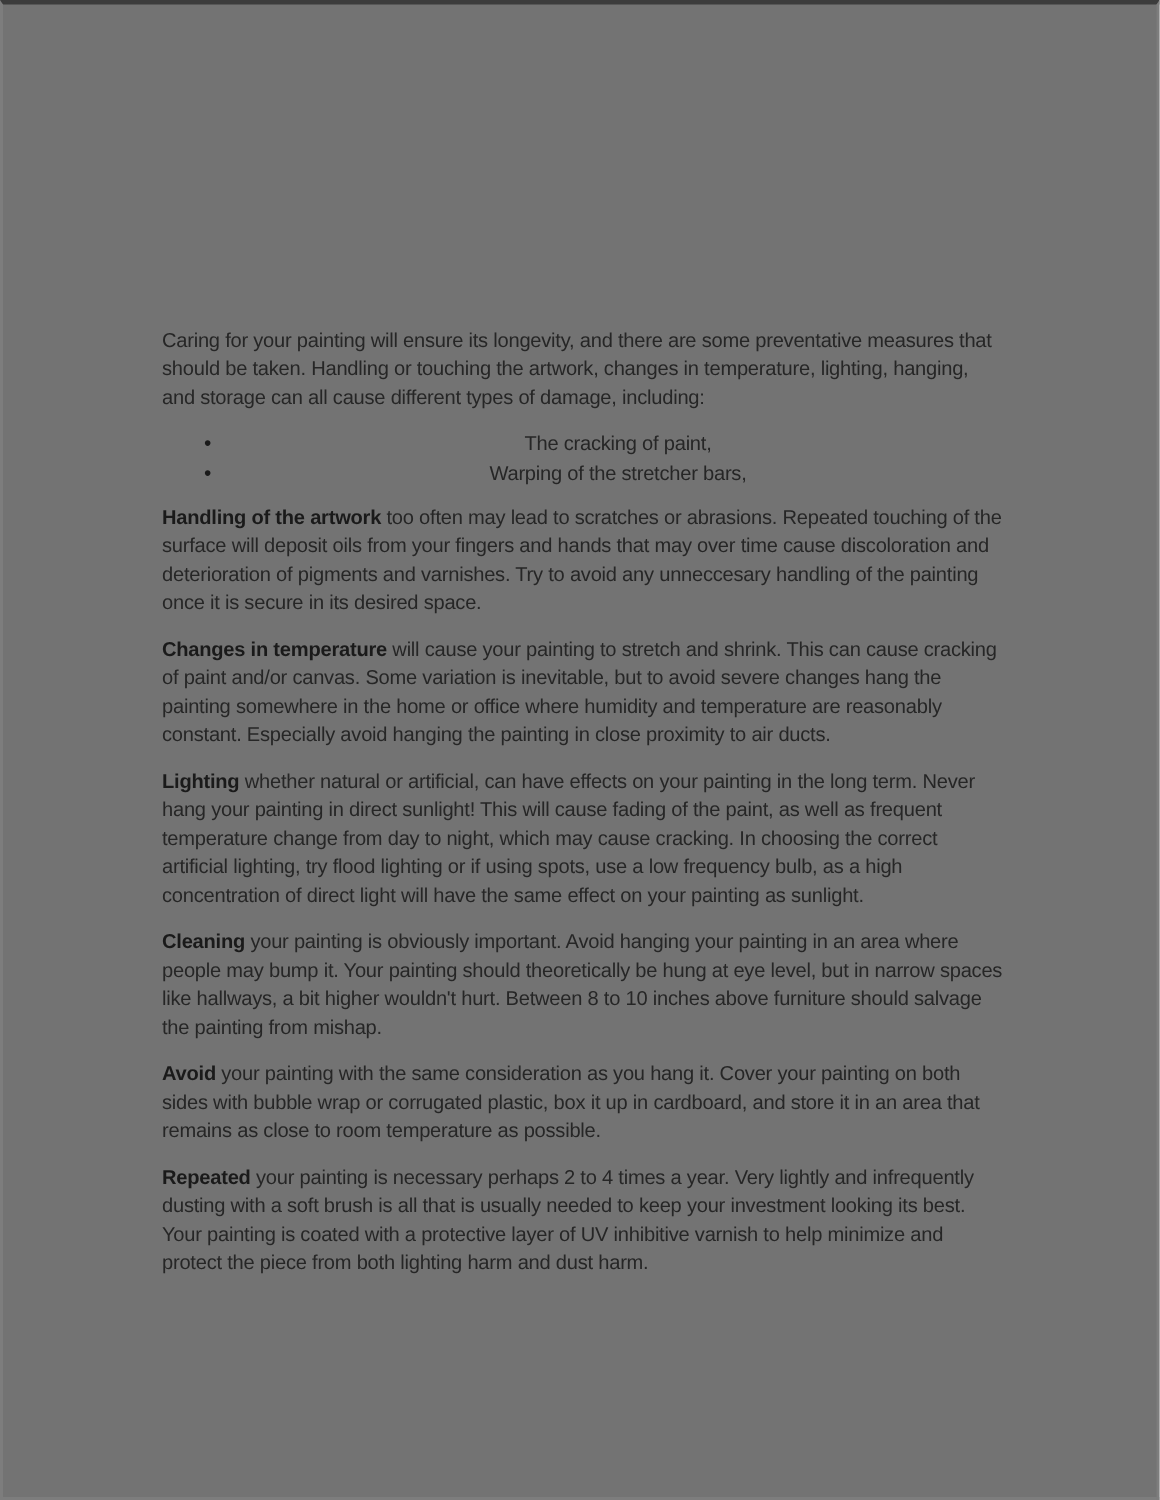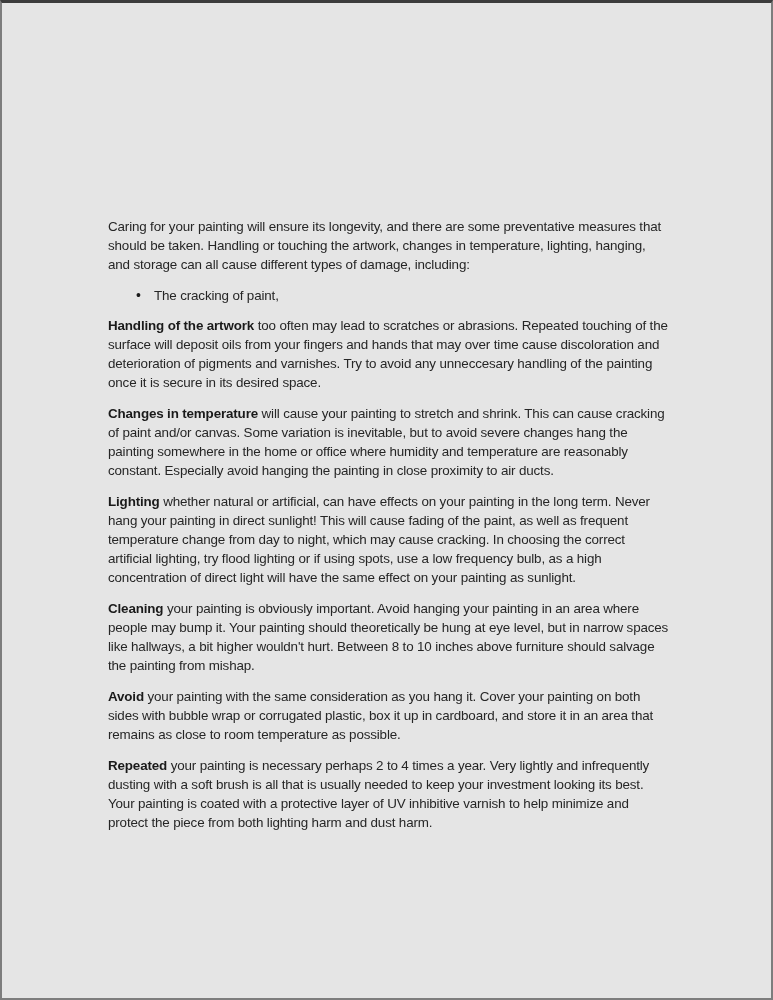--- a/index.html
+++ b/index.html
@@ -5,21 +5,21 @@
   html, body {
     margin: 0;
     padding: 0;
     background: #ffffff;
   }
   .page {
     position: relative;
     width: 773px;
     height: 1000px;
     box-sizing: border-box;
-    background: #e5e5e5;
+    background: #737373;
     border-top: 3px solid #3c3c3c;
     border-left: 2px solid #7d7d7d;
     border-right: 2px solid #7d7d7d;
     border-bottom: 2px solid #7d7d7d;
     overflow: hidden;
     font-family: "Liberation Sans", "DejaVu Sans", sans-serif;
   }
   .content {
     position: absolute;
     left: 106px;
@@ -35,20 +35,21 @@
     margin: 0 0 12px 0;
   }
   .para strong {
     font-weight: 700;
     color: #1a1a1a;
   }
   .bullets {
     list-style: none;
     margin: 2px 0 10px 0;
     padding: 0;
+    text-align: center;
   }
   .bullets li {
     position: relative;
     padding-left: 46px;
     line-height: 19.5px;
   }
   .bullets li::before {
     content: "\2022";
     position: absolute;
     left: 28px;
@@ -60,20 +61,21 @@
 </head>
 <body>
 
 <div class="page">
   <div class="content">
 
     <p class="para">Caring for your painting will ensure its longevity, and there are some preventative measures that should be taken.  Handling or touching the artwork, changes in temperature, lighting, hanging, and storage can all cause different types of damage, including:</p>
 
     <ul class="bullets">
       <li>The cracking of paint,</li>
+      <li>Warping of the stretcher bars,</li>
     </ul>
 
     <p class="para"><strong>Handling of the artwork</strong><span> too often may lead to scratches or abrasions.  Repeated touching of the surface will deposit oils from your fingers and hands that may over time cause discoloration and deterioration of pigments and varnishes.  Try to avoid any unneccesary handling of the painting once it is secure in its desired space.</span></p>
 
     <p class="para"><strong>Changes in temperature</strong><span> will cause your painting to stretch and shrink.  This can cause cracking of paint and/or canvas. Some variation is inevitable, but to avoid severe changes hang the painting somewhere in the home or office where humidity and temperature are reasonably constant. Especially avoid hanging the painting in close proximity to air ducts.</span></p>
 
     <p class="para"><strong>Lighting</strong><span> whether natural or artificial, can have effects on your painting in the long term. Never hang your painting in direct sunlight! This will cause fading of the paint, as well as frequent temperature change from day to night, which may cause cracking.  In choosing the correct artificial lighting, try flood lighting or if using spots, use a low frequency bulb, as a high concentration of direct light will have the same effect on your painting as sunlight.</span></p>
 
     <p class="para"><strong>Cleaning</strong><span> your painting is obviously important. Avoid hanging your painting in an area where people may bump it. Your painting should theoretically be hung at eye level, but in narrow spaces like hallways, a bit higher wouldn't hurt. Between 8 to 10 inches above furniture should salvage the painting from mishap.</span></p>
 

